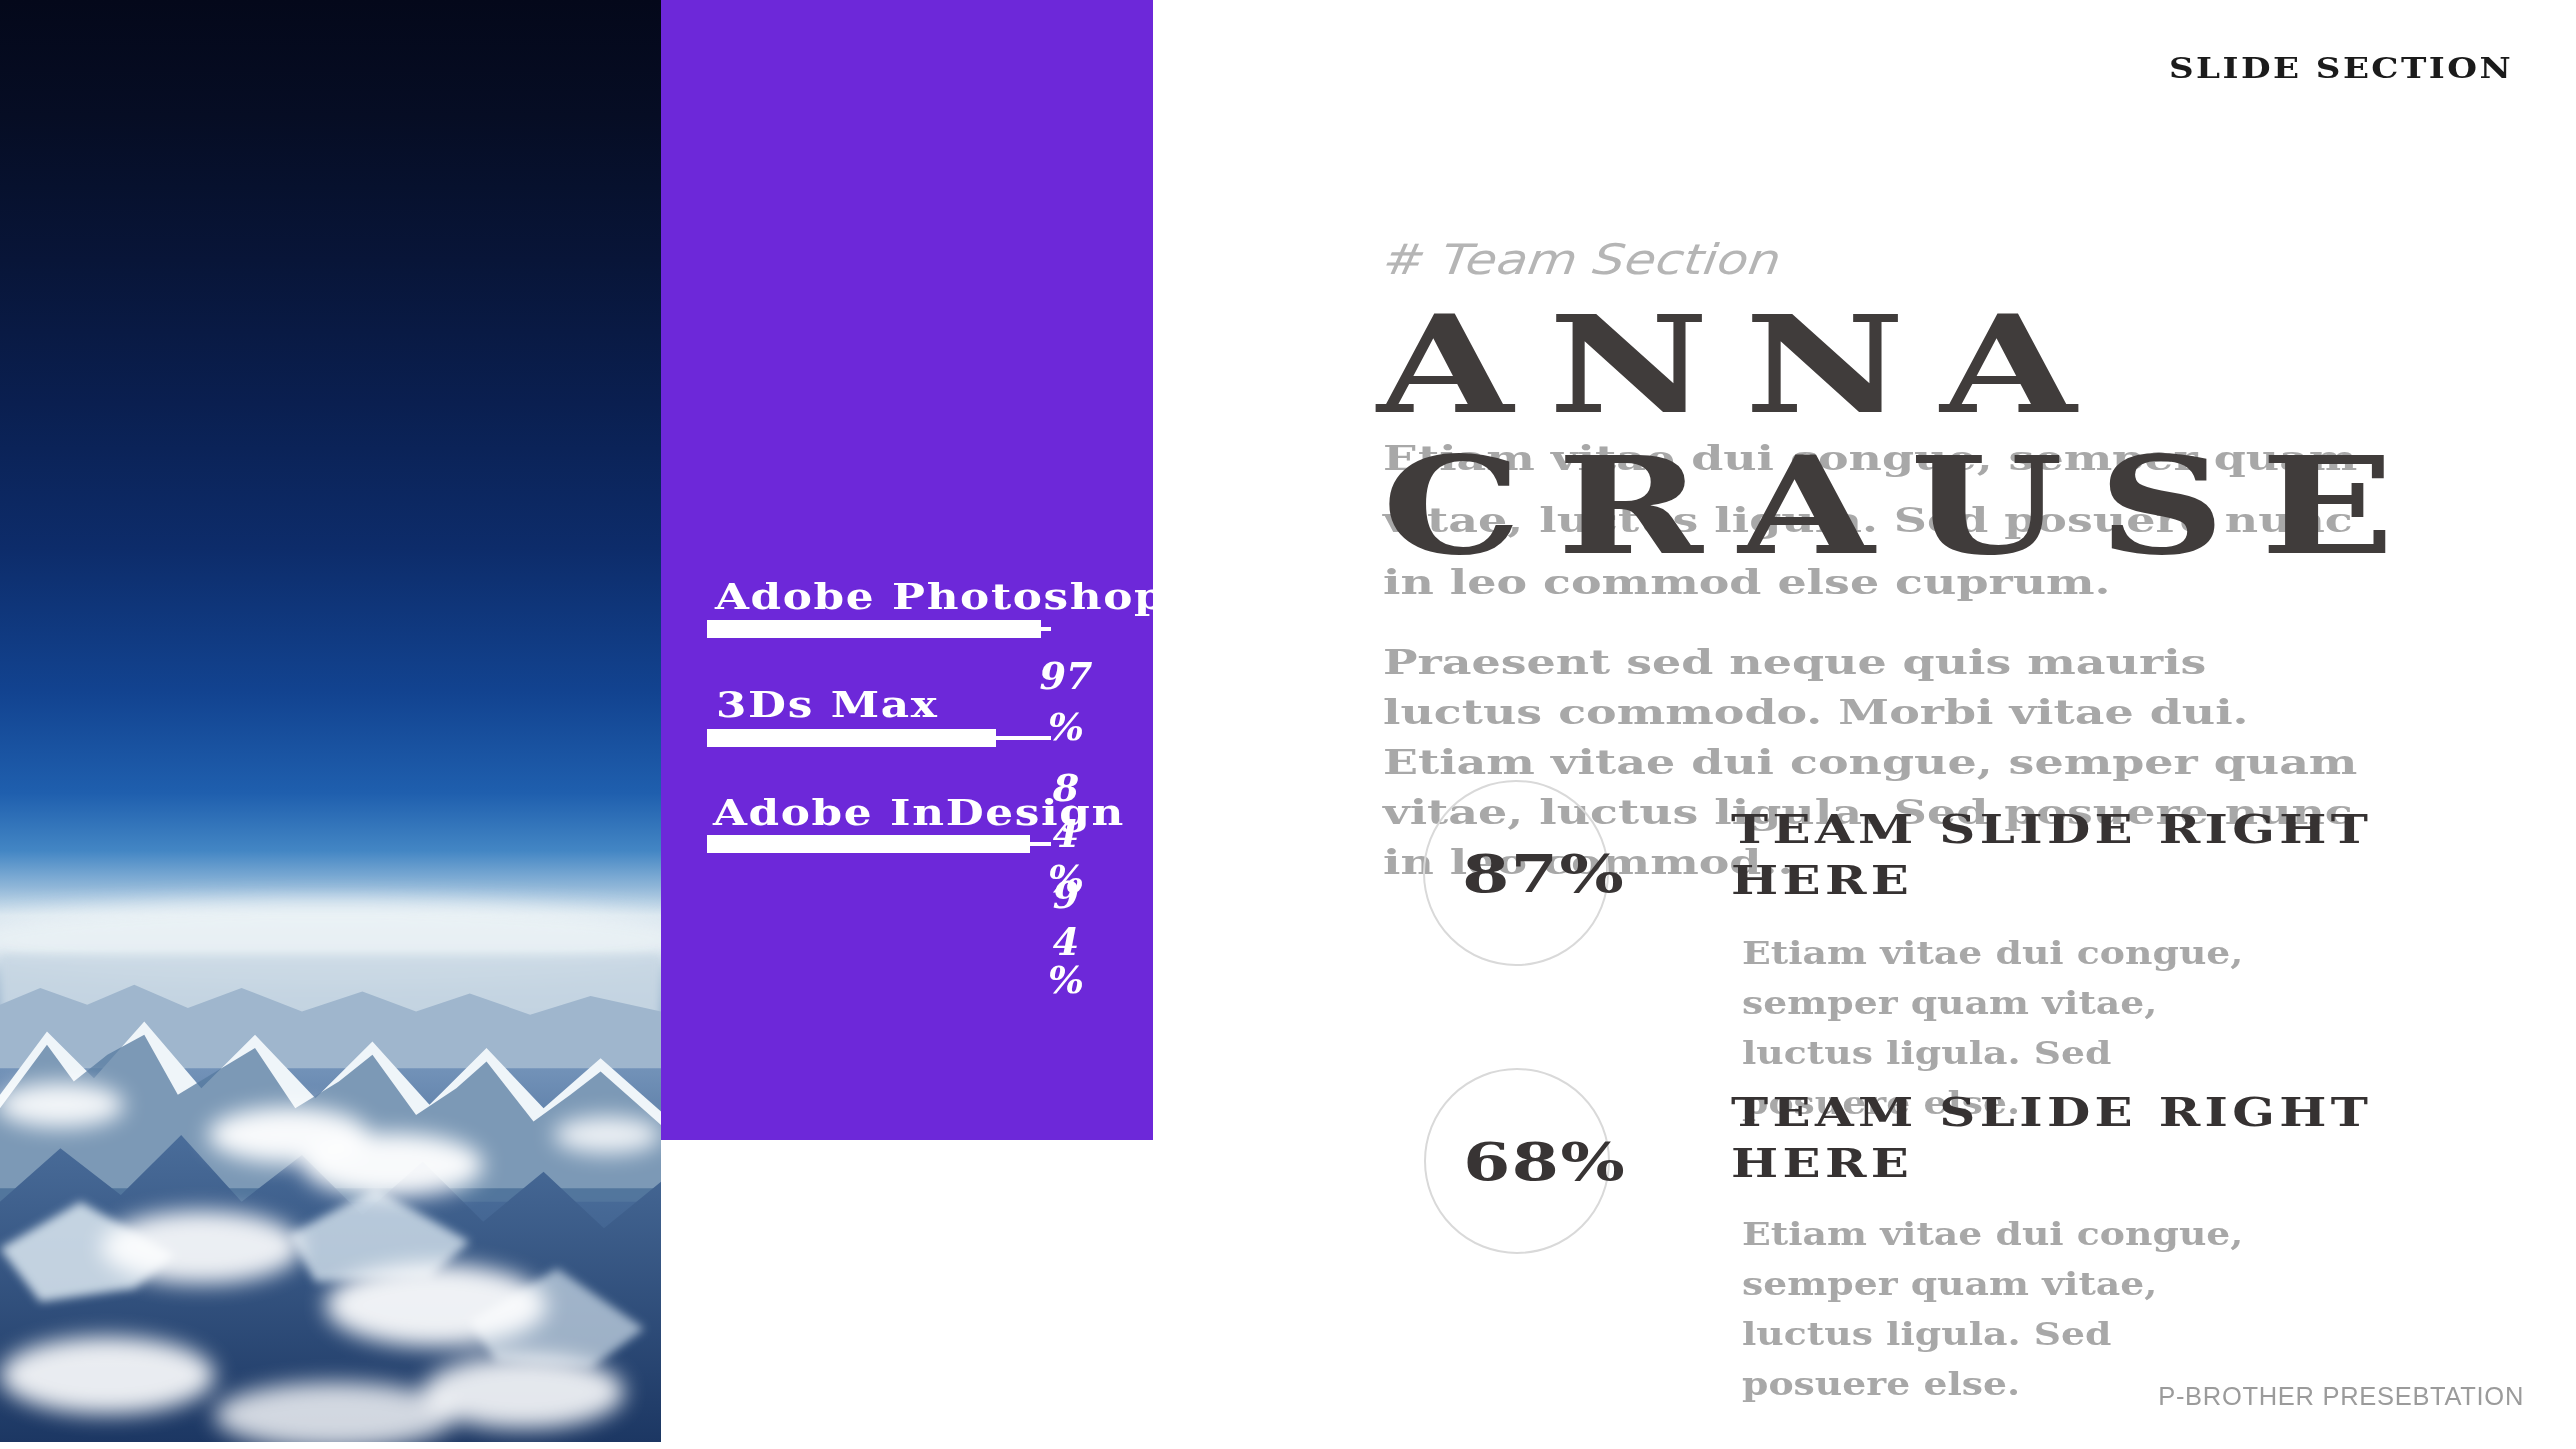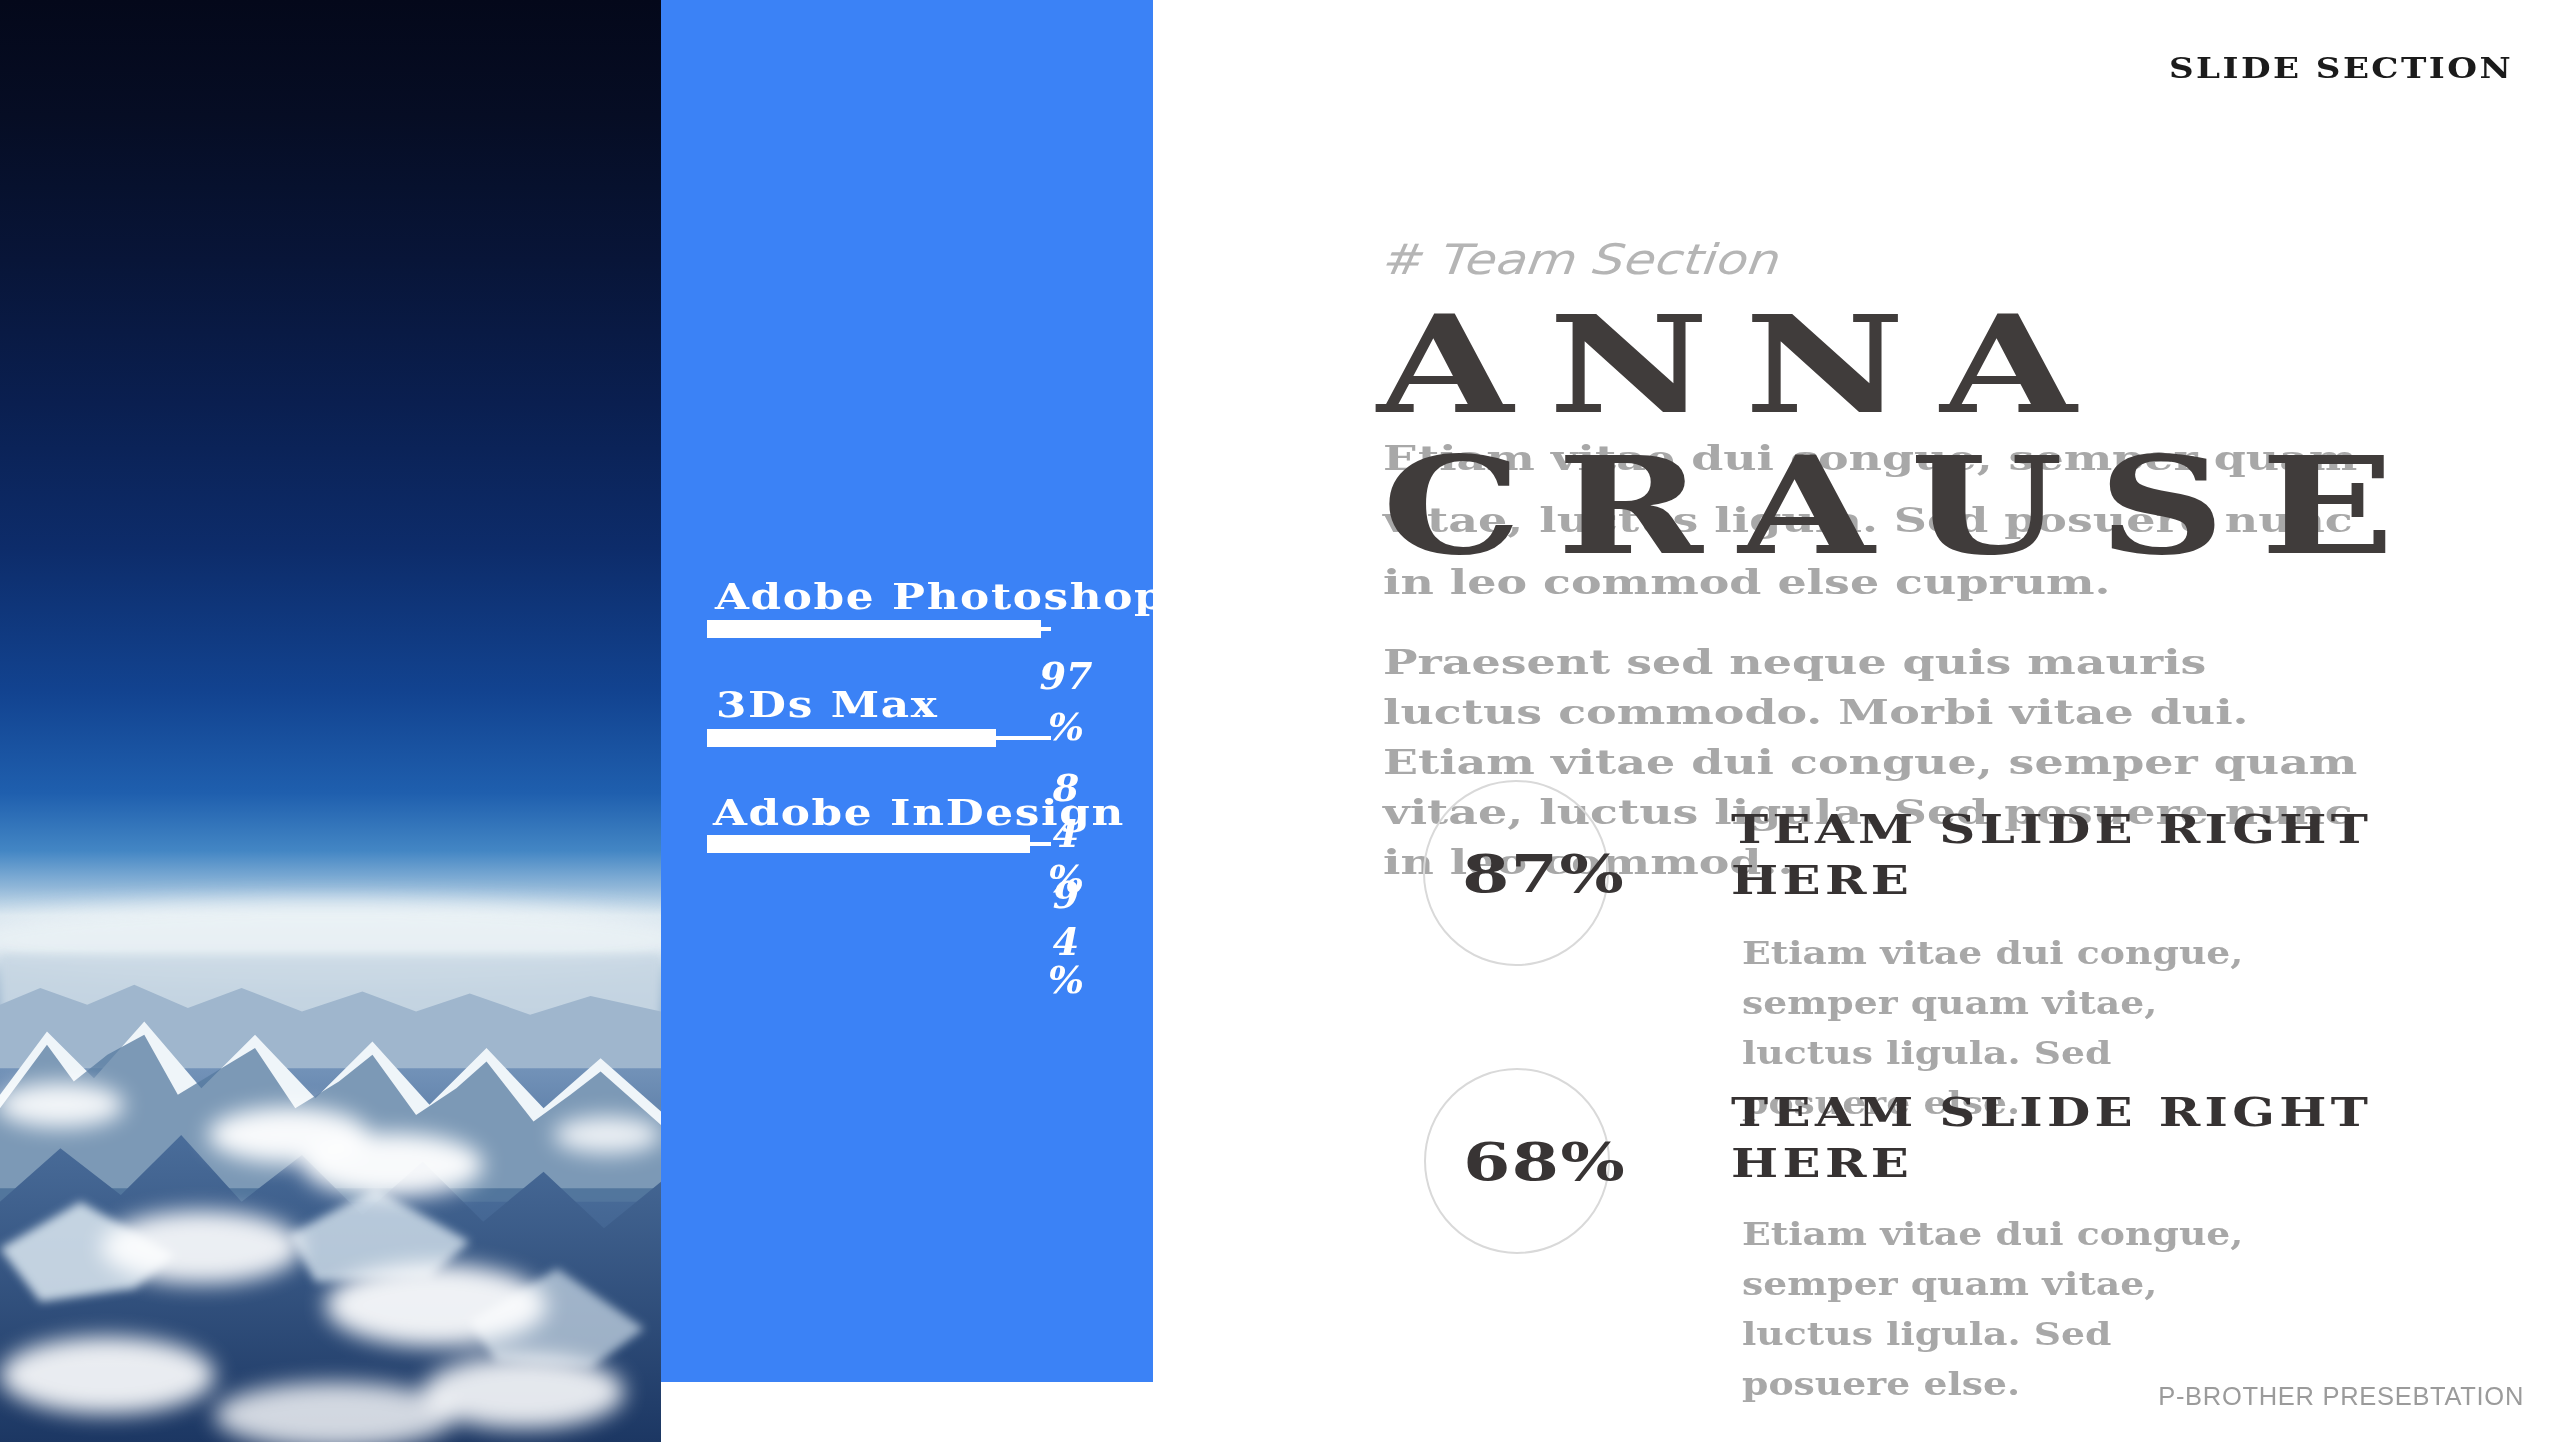--- a/index.html
+++ b/index.html
@@ -12,21 +12,21 @@
   .photo{
     position:absolute;left:0;top:0;width:661px;height:1442px;overflow:hidden;
     background:linear-gradient(180deg,
       #04081a 0%, #060d24 8%, #081538 18%, #0a1f50 28%, #0d2c6a 38%,
       #124390 48%, #1f5fae 55%, #4386c4 59%, #8fb6d8 61.5%, #d7e5ee 63.5%,
       #c3d4e2 66%, #7d9cc0 72%, #4a6d9a 82%, #24426e 100%);
   }
   .photo svg{position:absolute;left:0;top:0;width:100%;height:100%;}
 
   
-  .panel{position:absolute;left:661px;top:0;width:492px;height:1382px;background:#3b82f6;}
+  .panel{position:absolute;left:661px;top:0;width:492px;height:1140px;background:#6d28d9;}
   .skill-label{
     position:absolute;color:#ffffff;font-weight:bold;font-size:35px;letter-spacing:1.3px;
     transform:scaleX(1.25);transform-origin:left top;white-space:nowrap;
   }
   #sk0{left:54px;top:576px;} #sk1{left:55px;top:684px;} #sk2{left:52px;top:792px;}
   .bar{position:absolute;left:46px;width:344px;height:18px;}
   #bar0{top:620px;} #bar1{top:729px;} #bar2{top:835px;}
   .bar .track{position:absolute;left:0;right:0;top:7.4px;height:4px;background:#ffffff;}
   .bar .fill{position:absolute;left:0;top:0;height:18px;background:#ffffff;}
   .pctcol span{

